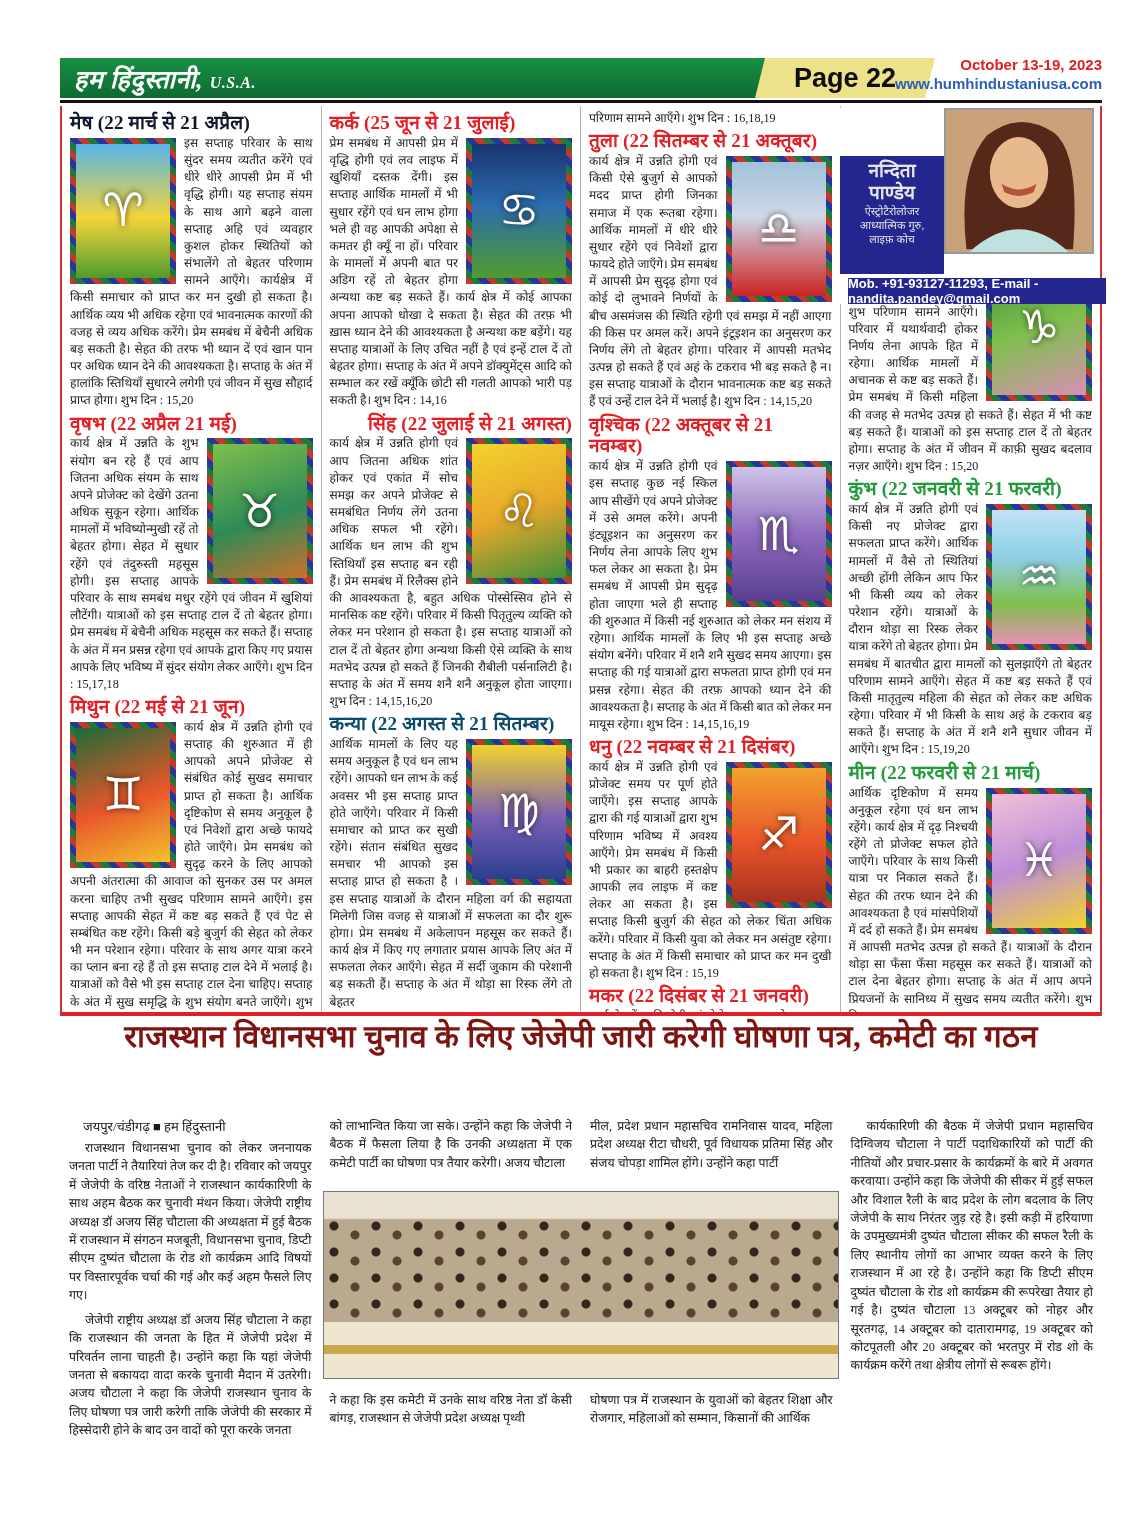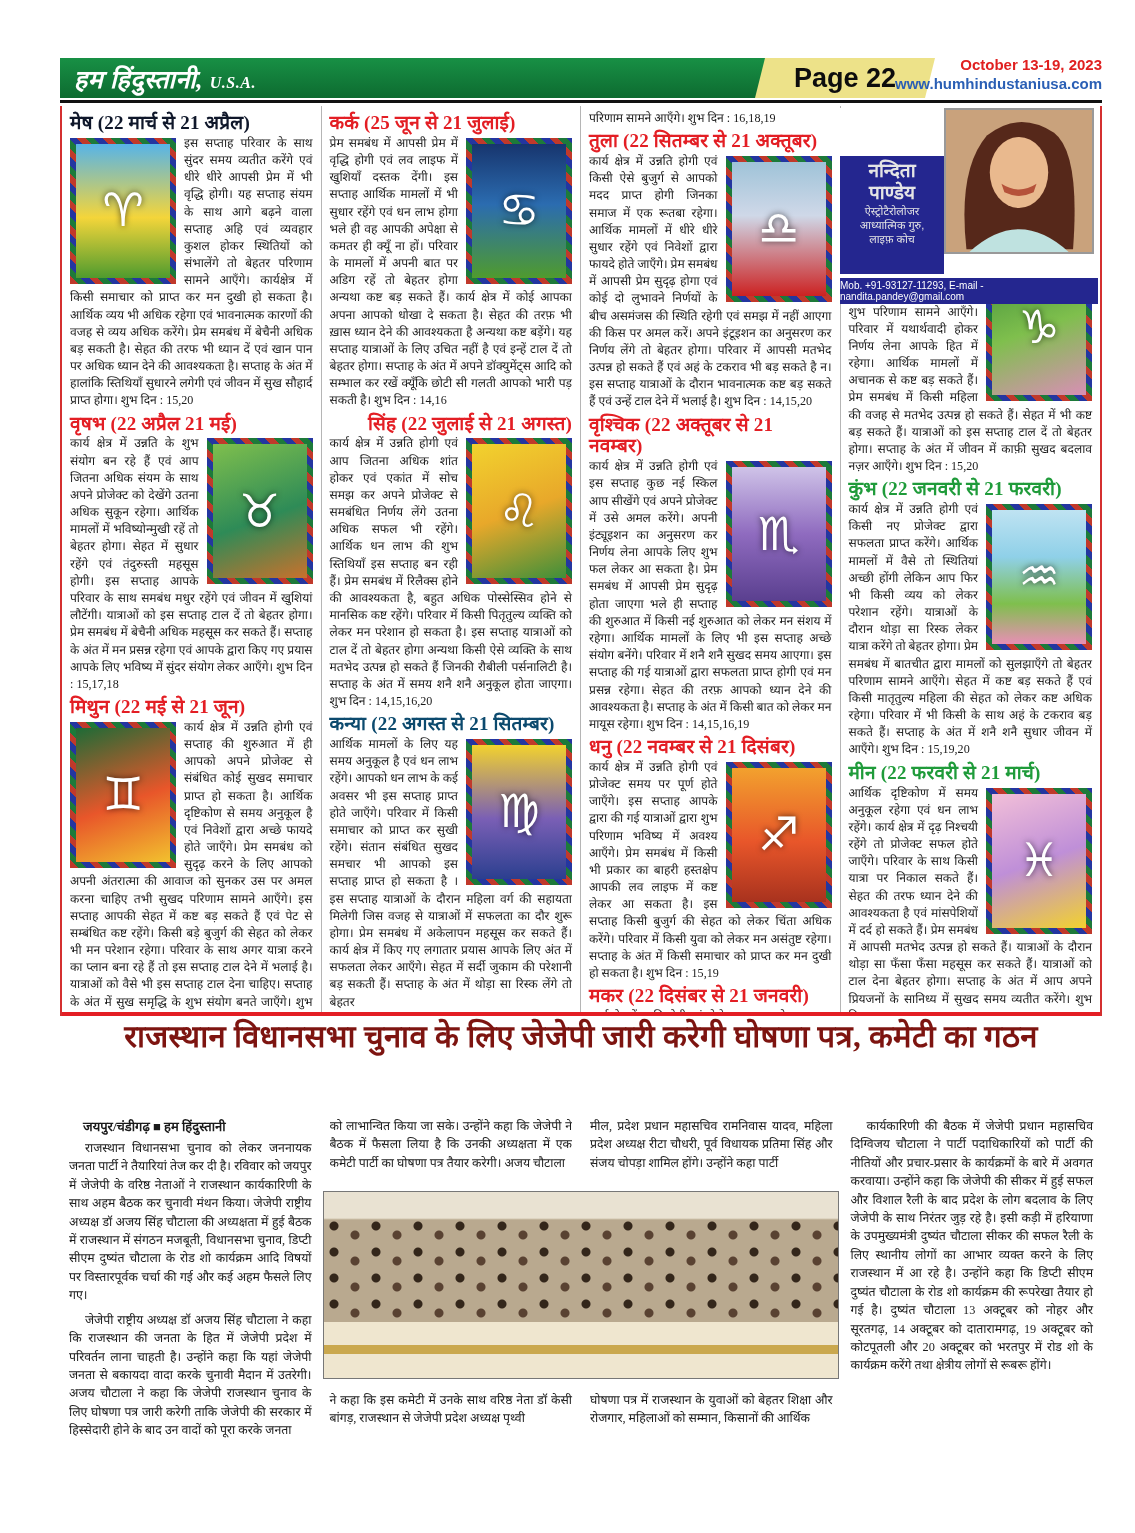--- a/index.html
+++ b/index.html
@@ -34,22 +34,22 @@
   .banner-date .l1{color:#fff;font-size:19px;padding:1px 0;}
   .banner-date .l2{background:#fff;color:#8f0f0f;font-size:21px;line-height:1.05;}
 
   
   .astro-panel{position:absolute;right:2px;top:2px;width:258px;height:196px;background:#fff;z-index:3;}
   .astro-photo{position:absolute;right:4px;top:0;width:150px;height:146px;border:2px solid #999;box-sizing:border-box;}
   .astro-namebox{position:absolute;left:0;top:48px;width:104px;height:118px;background:#24268f;
     color:#e5e5e5;text-align:center;font-family:"Liberation Sans","DejaVu Sans",sans-serif;padding-top:4px;box-sizing:border-box;}
   .astro-namebox .nm{font-size:19px;font-weight:bold;line-height:1.15;}
   .astro-namebox .rl{font-size:11px;line-height:1.3;}
-  .astro-contact{position:absolute;left:0;bottom:0;width:100%;height:26px;background:#24268f;
-    color:#fff;font-family:"Liberation Sans",sans-serif;font-size:10px;font-weight:normal;
+  .astro-contact{position:absolute;left:8px;bottom:0;width:100%;height:26px;background:#24268f;
+    color:#fff;font-family:"Liberation Sans",sans-serif;font-size:13px;font-weight:bold;
     display:flex;align-items:center;justify-content:center;}
 
   
   .tarot-cols{display:flex;height:906px;overflow:hidden;border-bottom:4px solid #e31e24;}
   .tcol{width:25%;box-sizing:border-box;padding:4px 8px 0 8px;border-right:1px solid #b5b5b5;overflow:hidden;}
   .tcol:last-child{border-right:none;}
   .sign-h{font-weight:bold;font-size:19px;line-height:1.15;margin:2px 0 1px 0;letter-spacing:.2px;}
   .sign-b{font-size:12.1px;line-height:1.42;text-align:justify;margin:0 0 3px 0;}
   .sign-b::after{content:"";display:block;clear:both;}
   .card{width:106px;height:146px;box-sizing:border-box;border:6px solid transparent;
@@ -59,21 +59,21 @@
   .fr{float:right;margin:3px 0 3px 8px;}
   .fl{float:left;margin:3px 8px 3px 0;}
   .astro-spacer{height:142px;}
 
   
   .headline{margin:2px 0 0 0;text-align:center;color:#7d1410;font-weight:bold;
     font-size:31px;line-height:1.25;letter-spacing:.3px;}
 
   
   .news{position:relative;margin-top:60px;}
-  .byline{font-weight:bold;font-size:13px;margin:0 0 4px 14px;}
+  .byline{font-weight:normal;font-size:13px;margin:0 0 4px 14px;}
   .news-cols{display:flex;height:338px;overflow:hidden;position:relative;}
   .ncol{width:25%;box-sizing:border-box;padding:0 9px;overflow:hidden;}
   .ncol p{font-size:12.3px;line-height:1.5;text-align:justify;margin:0 0 6px 0;text-indent:16px;}
   .ncol p.noindent{text-indent:0;}
   .n-top{height:72px;overflow:hidden;}
   .n-spacer{height:196px;}
   .meeting-photo{position:absolute;left:25.2%;top:74px;width:49.6%;height:188px;
     border:1px solid #777;box-sizing:border-box;background-color:#b9a98f;
     background-image:
       linear-gradient(180deg,rgba(0,0,0,0) 70%,#efe6cf 70%,#efe6cf 82%,#caa84e 82%,#caa84e 87%,#efe6cf 87%),

